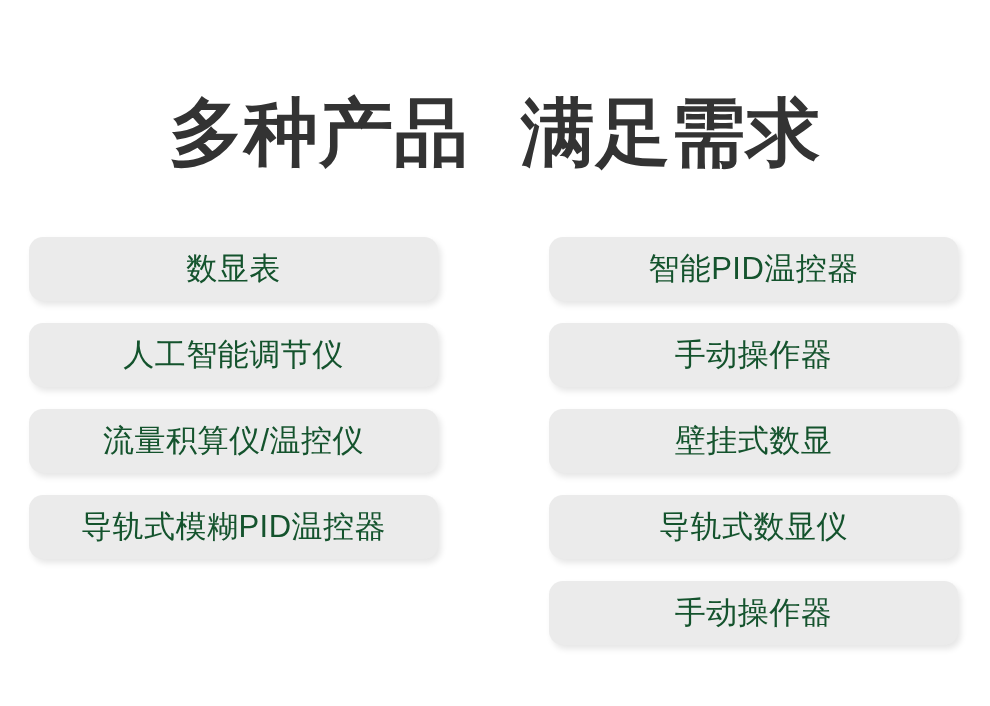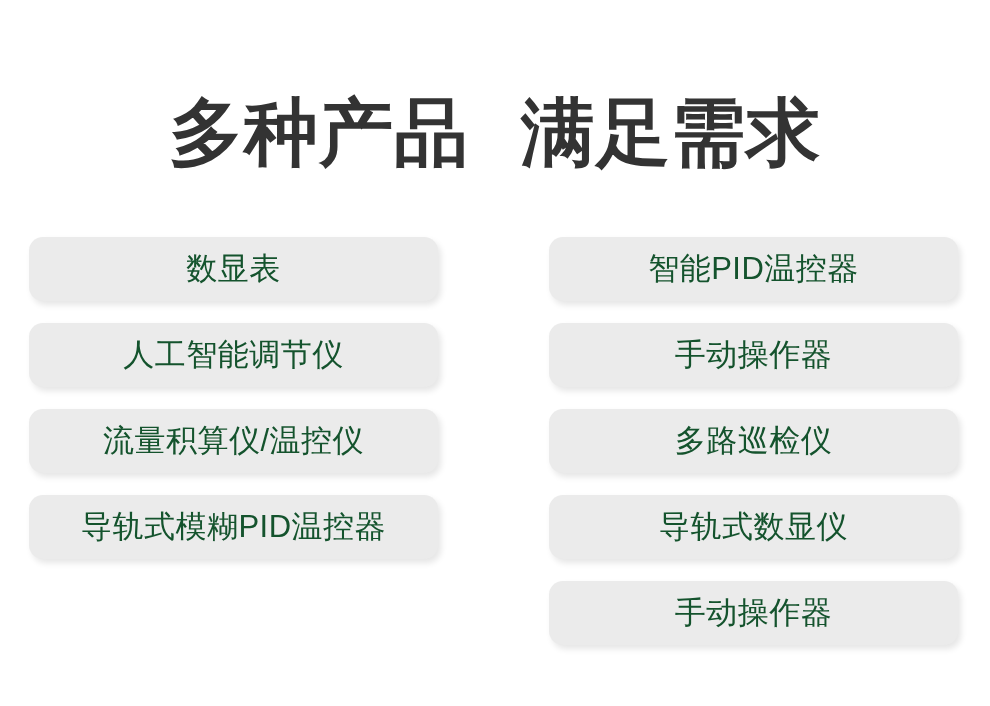--- a/index.html
+++ b/index.html
@@ -105,21 +105,21 @@
     </div>
 
     <div class="column">
       <div class="card">
         <span class="card-label">智能PID温控器</span>
       </div>
       <div class="card">
         <span class="card-label">手动操作器</span>
       </div>
       <div class="card">
-        <span class="card-label">多路巡检仪</span>
+        <span class="card-label">壁挂式数显</span>
       </div>
       <div class="card">
         <span class="card-label">导轨式数显仪</span>
       </div>
       <div class="card">
         <span class="card-label">手动操作器</span>
       </div>
     </div>
 
   </div>

